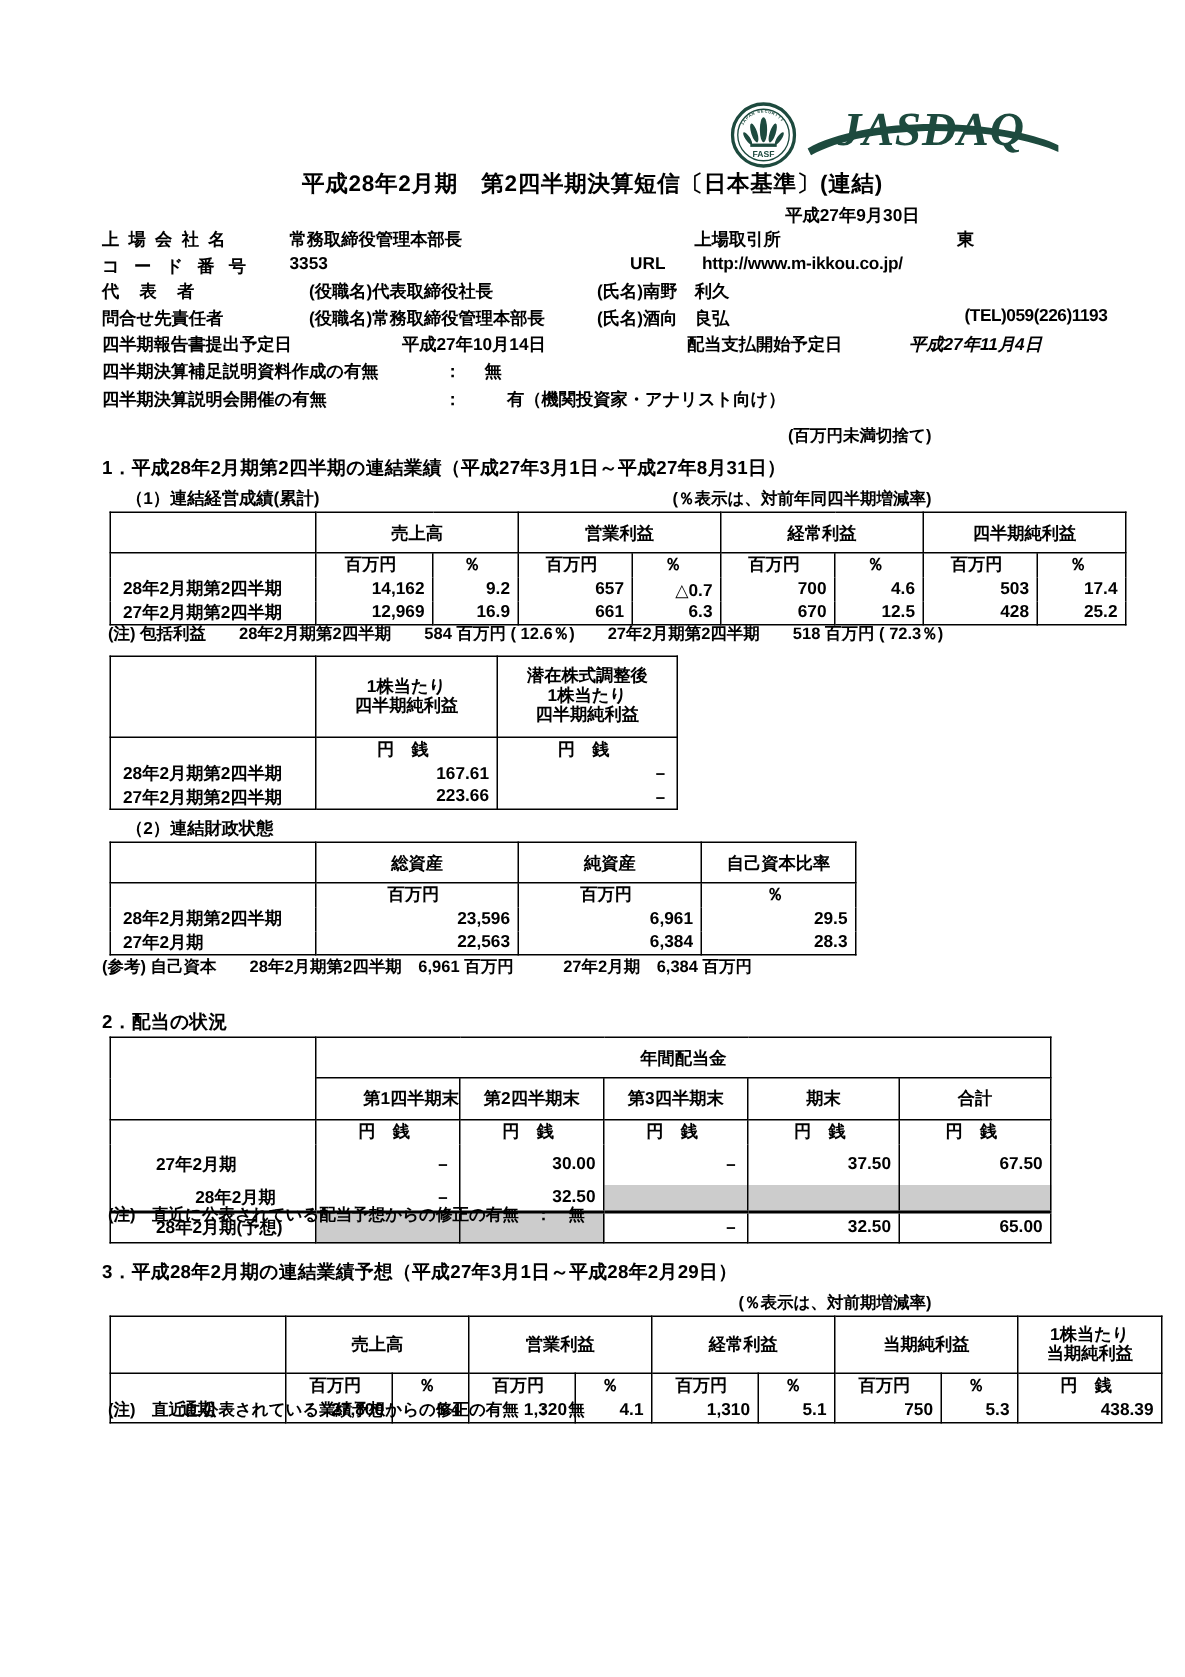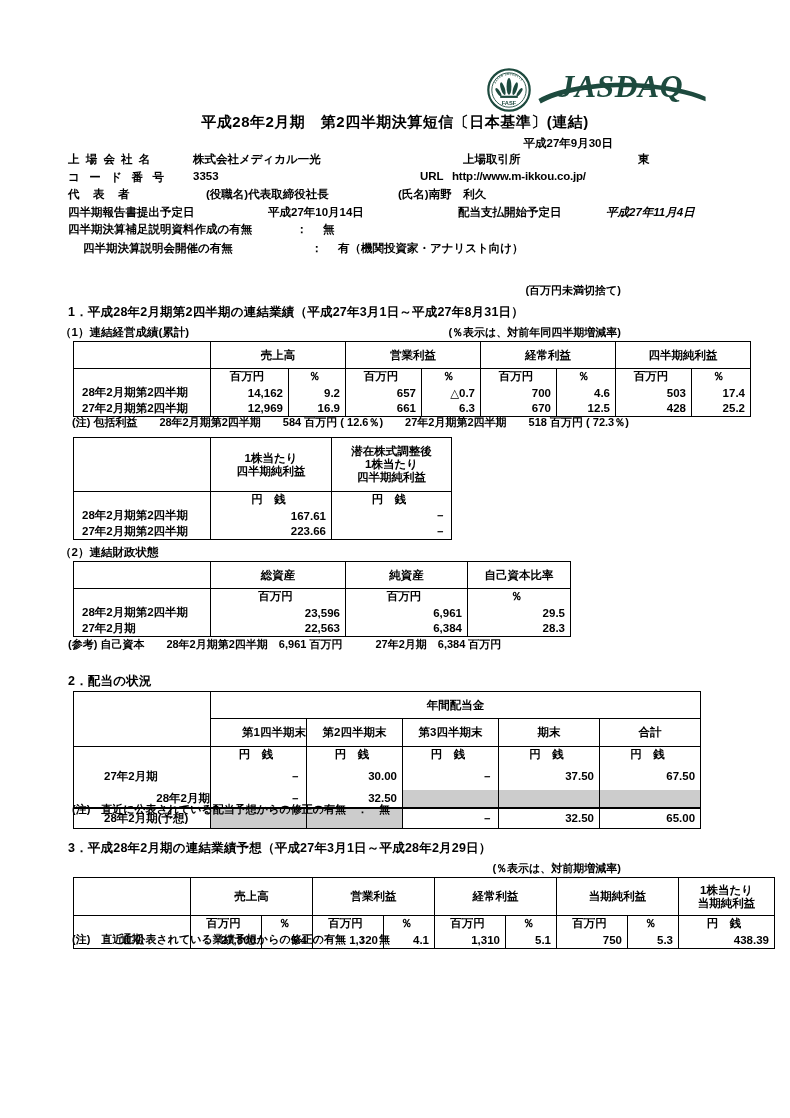--- a/index.html
+++ b/index.html
@@ -33,36 +33,36 @@
   .hrow { position:relative; height:17.5px; white-space:nowrap; }
   .lbl-sp6 { display:inline-block; width:104px; letter-spacing:6.2px; }
   .lbl-sp9 { display:inline-block; width:104px; letter-spacing:9.5px; }
   .lbl-sp12 { display:inline-block; width:104px; letter-spacing:13.5px; }
   .lbl-plain { display:inline-block; width:104px; }
   .lbl-wide2 { display:inline-block; width:200px; }
   .v1 { position:absolute; left:125px; }
   .v2 { position:absolute; left:125px; }
   .vmid { position:absolute; left:395px; }
   .vmid2 { position:absolute; left:330px; }
-  .vurl { position:absolute; left:384px; letter-spacing:-0.2px; }
+  .vurl { position:absolute; left:400px; letter-spacing:-0.2px; }
   .vtel { position:absolute; left:575px; letter-spacing:-0.3px; }
   .vdate1 { position:absolute; left:200px; }
   .vdate2 { position:absolute; left:390px; }
   .vdate3 { position:absolute; left:538px;font-style:italic; }
   .colon { position:absolute; left:228px; }
   .colon-v { position:absolute; left:255px; }
   .colon2 { position:absolute; left:228px; }
-  .colon2-v { position:absolute; left:255px; }
+  .colon2-v { position:absolute; left:270px; }
   .east { position:absolute; left:570px; }
 
   .unit-note { position:absolute; right:74px; top:283px; font-size:11px; font-weight:bold; }
 
   
   .sec-h { position:absolute; font-size:12.5px; font-weight:bold; left:68px; letter-spacing:0.2px; }
-  .sub-h { position:absolute; font-size:11.5px; font-weight:bold; left:60px; }
+  .sub-h { position:absolute; font-size:11.5px; font-weight:bold; left:84px; }
   .note-r { position:absolute; font-size:11px; font-weight:bold; right:74px; }
   .note-l { position:absolute; font-size:11px; font-weight:bold; left:72px; white-space:nowrap; }
 
   
   table.fin {
     position:absolute;
     border-collapse:collapse;
     font-size:11.5px;
     font-weight:bold;
     table-layout:fixed;
@@ -126,47 +126,53 @@
       <text x="148" y="58" font-size="56" font-weight="bold" font-style="italic" fill="#1d4a3e" text-anchor="middle" font-family="Liberation Serif, serif" letter-spacing="1">JASDAQ</text>
     </svg>
   </div>
 
   <div class="doc-title">平成28年2月期　第2四半期決算短信〔日本基準〕(連結)</div>
   <div class="pub-date">平成27年9月30日</div>
 
   <div class="hdr">
     <div class="hrow">
       <span class="lbl-sp6">上場会社名</span>
-      <span class="v1">株式会社メディカル一光</span>
+      <span class="v1">常務取締役管理本部長</span>
       <span class="vmid">上場取引所</span>
       <span class="east">東</span>
     </div>
     <div class="hrow">
       <span class="lbl-sp9">コード番号</span>
       <span class="v2">3353</span>
       <span style="position:absolute;left:352px;">URL</span>
       <span class="vurl">http://www.m-ikkou.co.jp/</span>
     </div>
     <div class="hrow">
       <span class="lbl-sp12">代表者</span>
       <span style="position:absolute;left:138px;">(役職名)代表取締役社長</span>
       <span class="vmid2">(氏名)南野　利久</span>
     </div>
     <div class="hrow">
+      <span class="lbl-plain">問合せ先責任者</span>
+      <span style="position:absolute;left:138px;">(役職名)常務取締役管理本部長</span>
+      <span class="vmid2">(氏名)酒向　良弘</span>
+      <span class="vtel">(TEL)059(226)1193</span>
+    </div>
+    <div class="hrow">
       <span class="lbl-wide2">四半期報告書提出予定日</span>
       <span class="vdate1">平成27年10月14日</span>
       <span class="vdate2">配当支払開始予定日</span>
       <span class="vdate3">平成27年11月4日</span>
     </div>
     <div class="hrow" style="height:19px;">
       <span class="lbl-wide2">四半期決算補足説明資料作成の有無</span>
       <span class="colon">：</span>
       <span class="colon-v">無</span>
     </div>
-    <div class="hrow" style="height:19px;margin-left:15px;">
+    <div class="hrow" style="height:19px;">
       <span class="lbl-wide2">四半期決算説明会開催の有無</span>
       <span class="colon2">：</span>
       <span class="colon2-v">有（機関投資家・アナリスト向け）</span>
     </div>
   </div>
 
   <div class="unit-note">(百万円未満切捨て)</div>
 
   <div class="sec-h" style="top:304px;">1．平成28年2月期第2四半期の連結業績（平成27年3月1日～平成27年8月31日）</div>
   <div class="sub-h" style="top:325px;">（1）連結経営成績(累計)</div>
@@ -339,21 +345,21 @@
     </tr>
     <tr>
       <td class="ch nb-t nb-b" style="text-align:left;padding-left:30px !important;">27年2月期</td>
       <td class="rr nb-t nb-b">－</td>
       <td class="rr nb-t nb-b">30.00</td>
       <td class="rr nb-t nb-b">－</td>
       <td class="rr nb-t nb-b">37.50</td>
       <td class="rr nb-t nb-b">67.50</td>
     </tr>
     <tr>
-      <td class="ch nb-t" style="text-align:right;padding-left:30px !important;height:18px;">28年2月期</td>
+      <td class="ch nb-t" style="text-align:center;padding-left:30px !important;height:18px;">28年2月期</td>
       <td class="rr nb-t">－</td>
       <td class="rr nb-t">32.50</td>
       <td class="rr nb-t shade"></td>
       <td class="rr nb-t shade"></td>
       <td class="rr nb-t shade"></td>
     </tr>
     <tr>
       <td class="ch thick-t" style="text-align:left;padding-left:30px !important;height:21px;">28年2月期(予想)</td>
       <td class="rr thick-t shade"></td>
       <td class="rr thick-t shade"></td>

